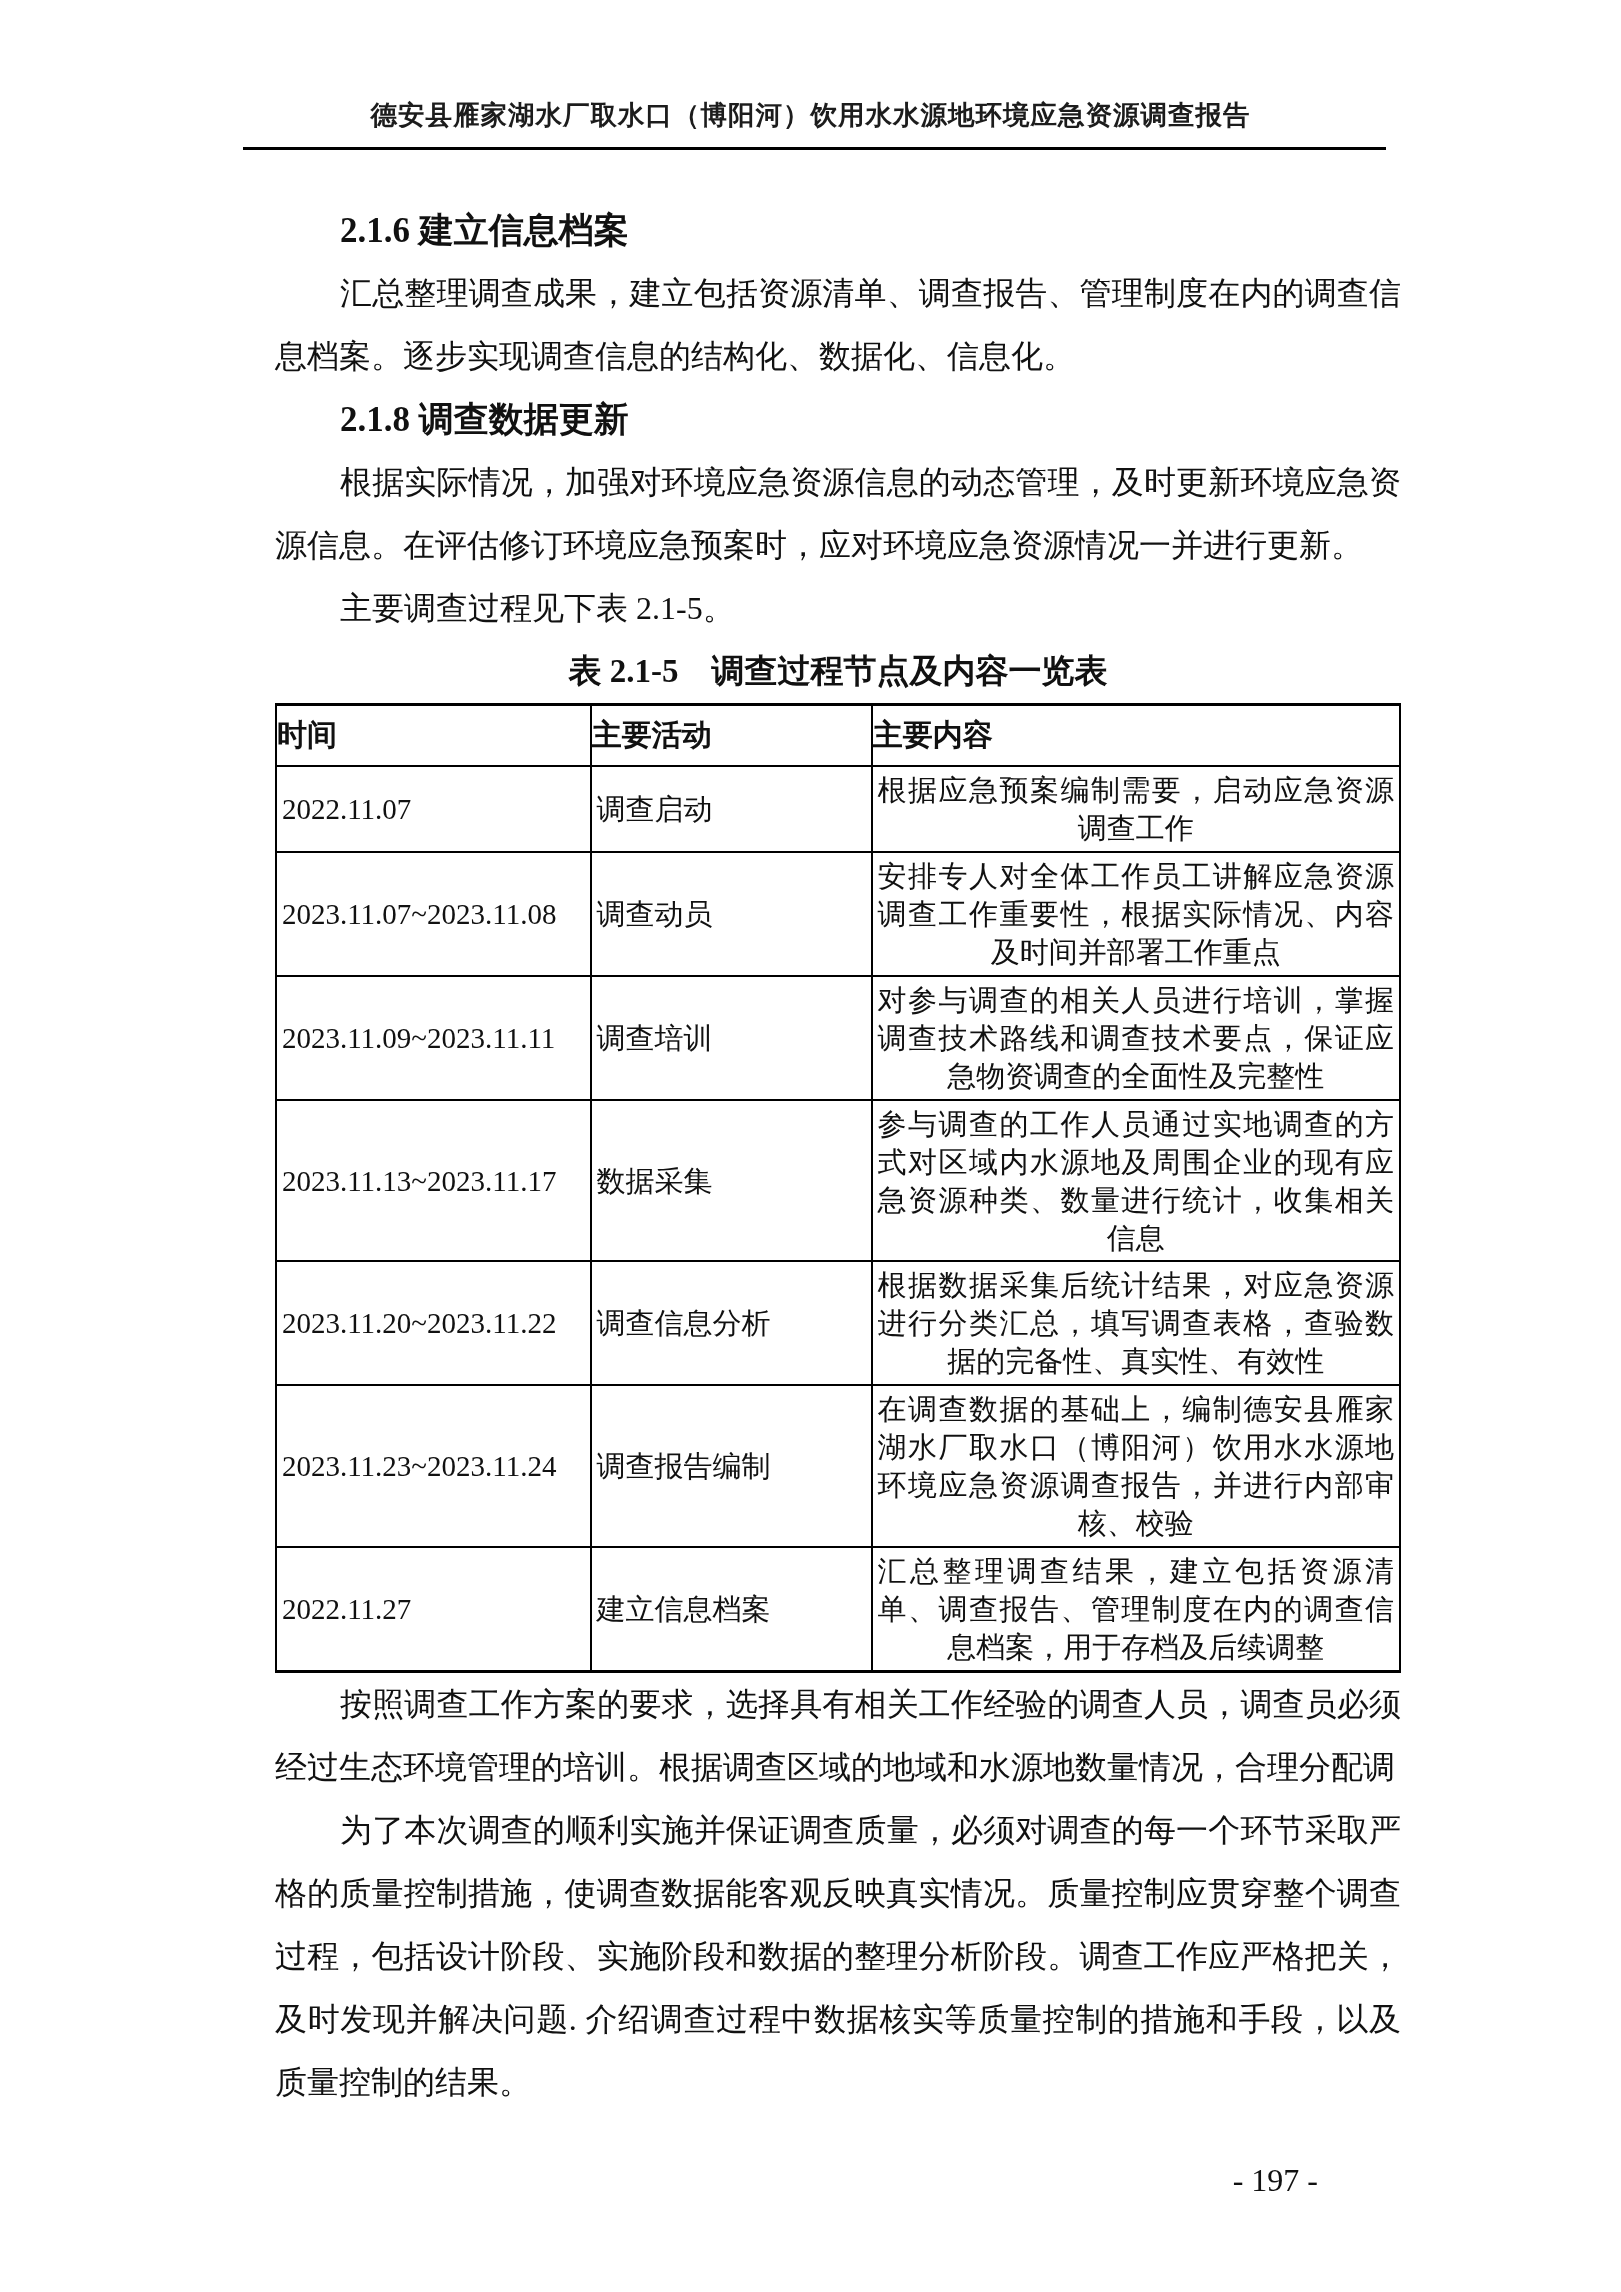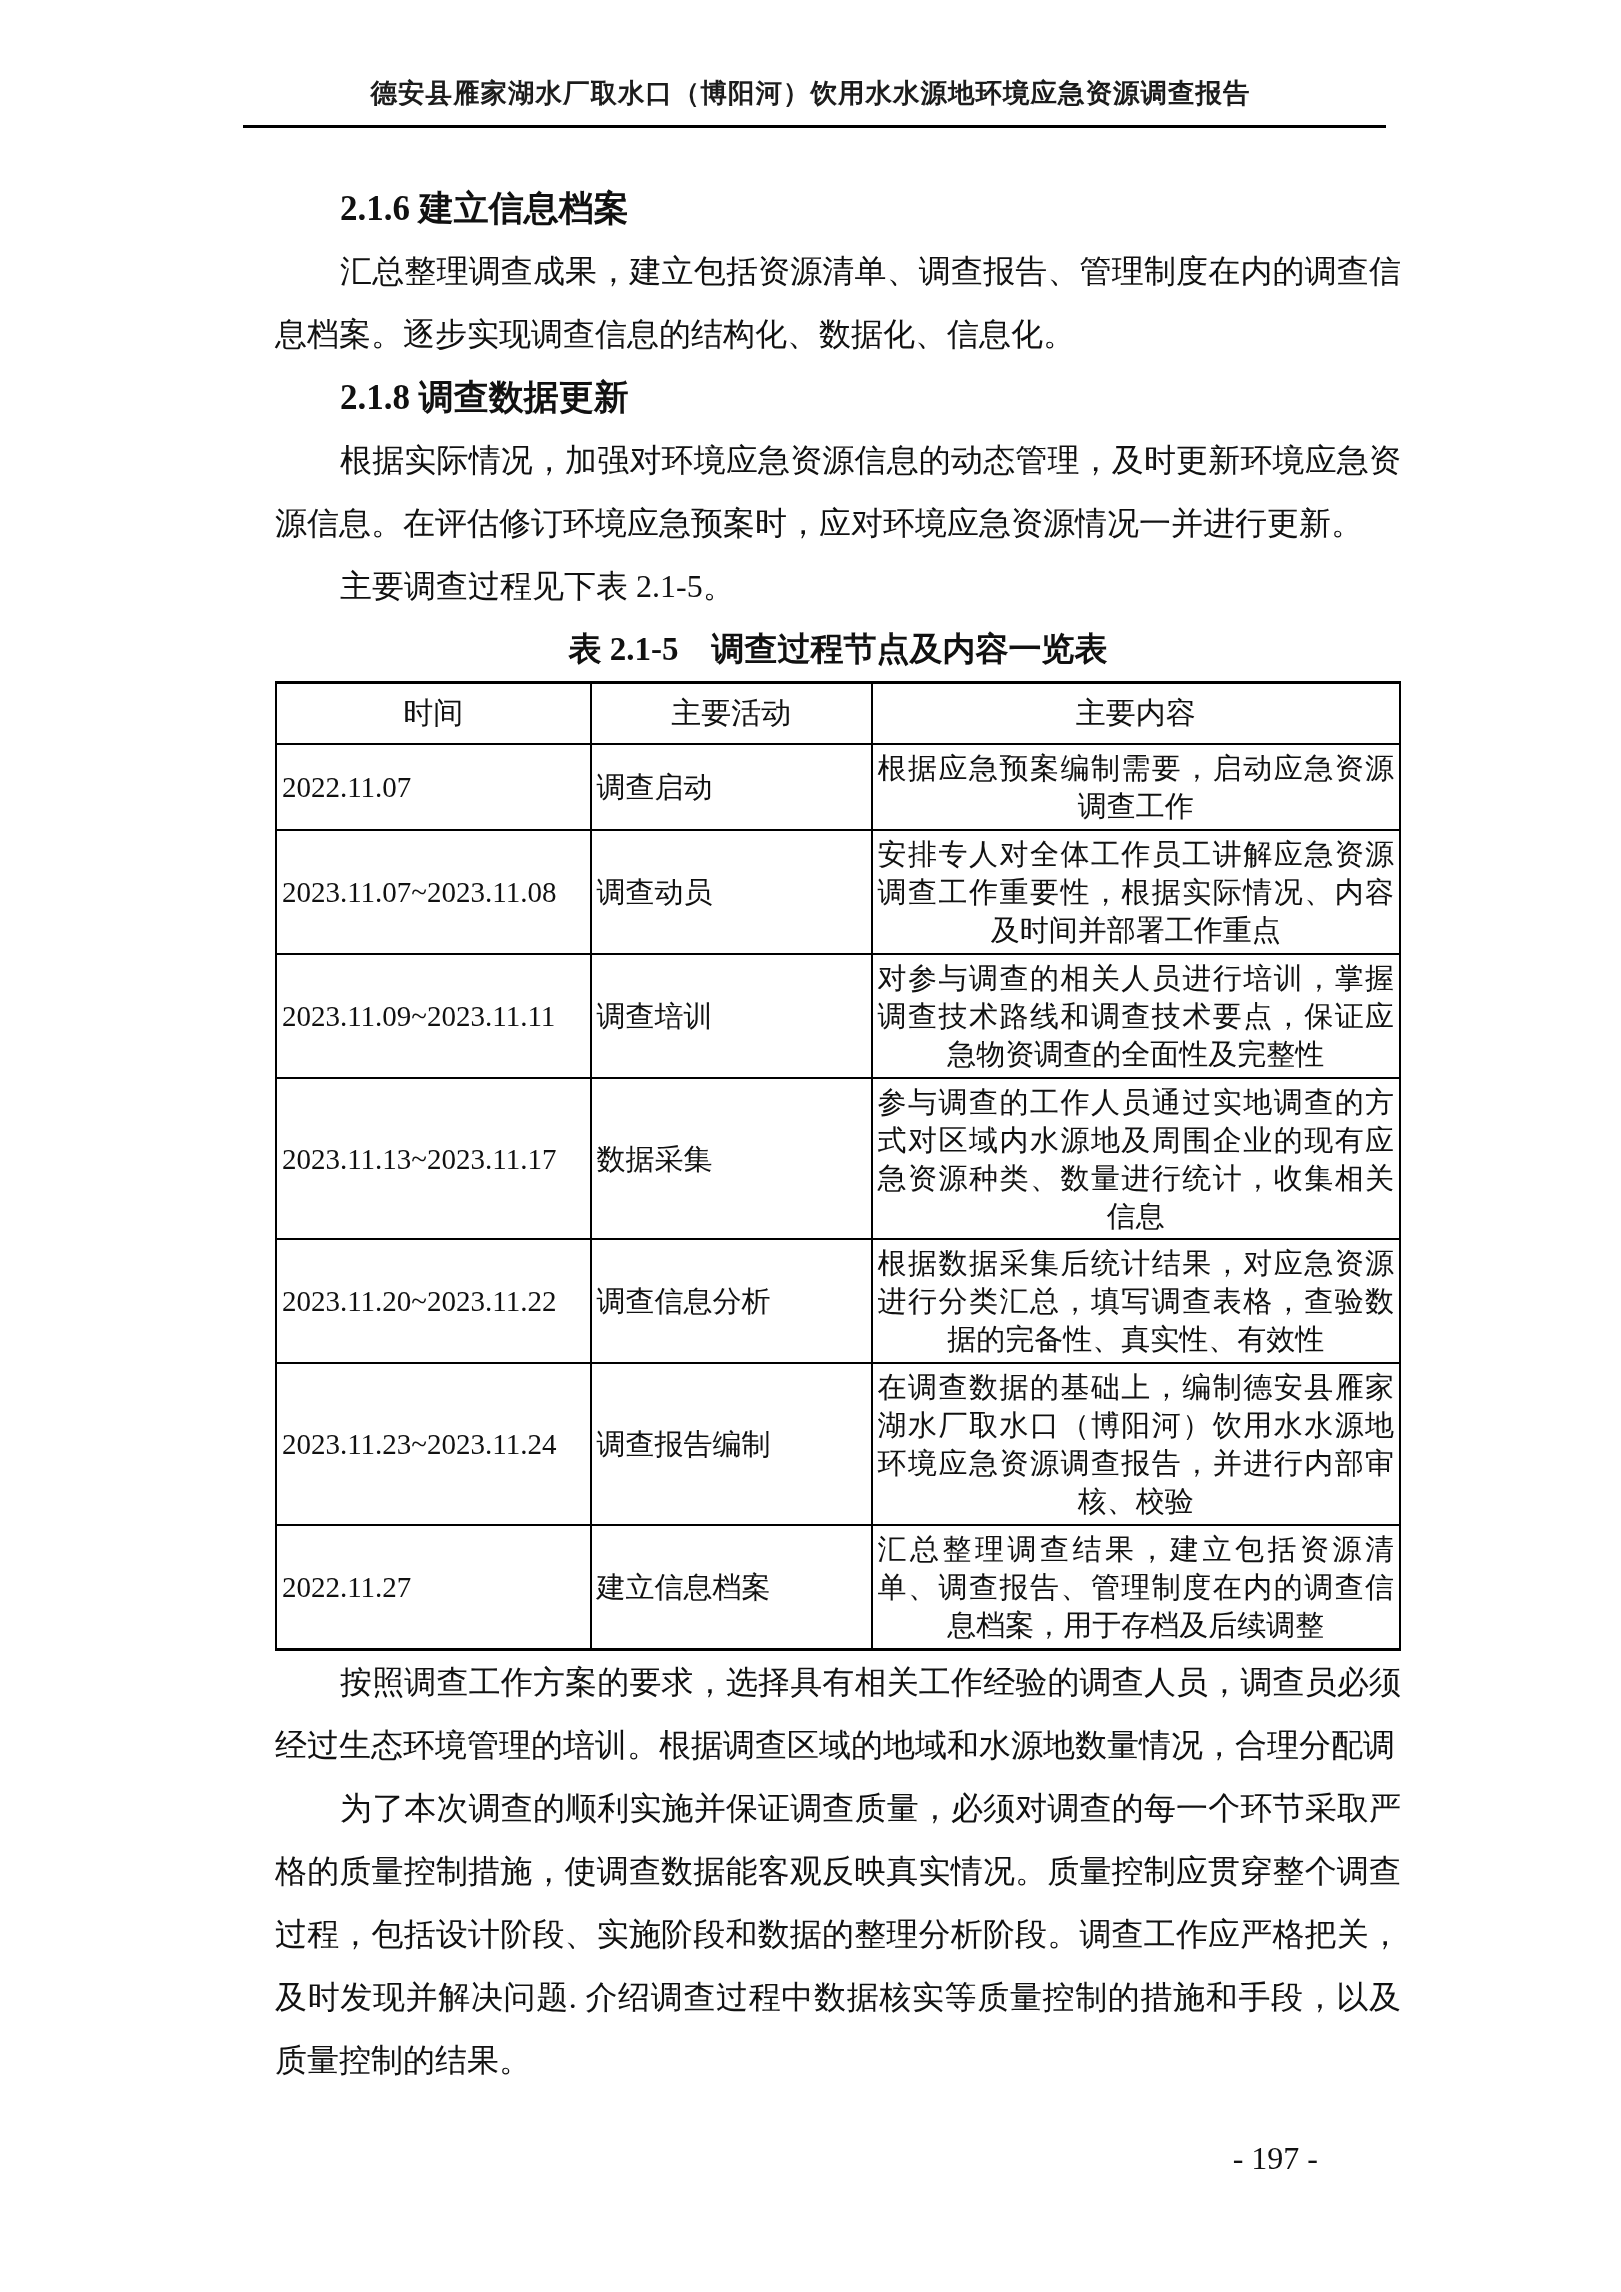--- a/index.html
+++ b/index.html
@@ -9,21 +9,21 @@
   }
   body {
     width: 1621px;
     height: 2293px;
     overflow: hidden;
     color: #111111;
     font-family: "Liberation Serif", "DejaVu Serif", serif;
   }
   
   .doc-header {
-    padding-top: 76px;
+    padding-top: 98px;
     border-radius: 18px;
   }
   .doc-header-title {
     text-align: center;
     font-size: 26.5px;
     font-weight: bold;
     line-height: 35px;
     color: #1c1c1c;
     letter-spacing: 1px;
   }
@@ -75,22 +75,21 @@
     border-bottom-width: 3.9px;
   }
   .process-table th,
   .process-table td {
     border: 2px solid #000000;
     vertical-align: middle;
     padding: 3.9px 4.9px;
   }
   .process-table th {
     font-size: 30px;
-    font-weight: normal;
-    text-align: center;
+    font-weight: bold;
     padding: 10.8px 0;
   }
   .process-table td.cell-time,
   .process-table td.cell-activity {
     text-align: left;
   }
   .process-table td.cell-content {
     text-align: justify;
     text-align-last: center;
   }

